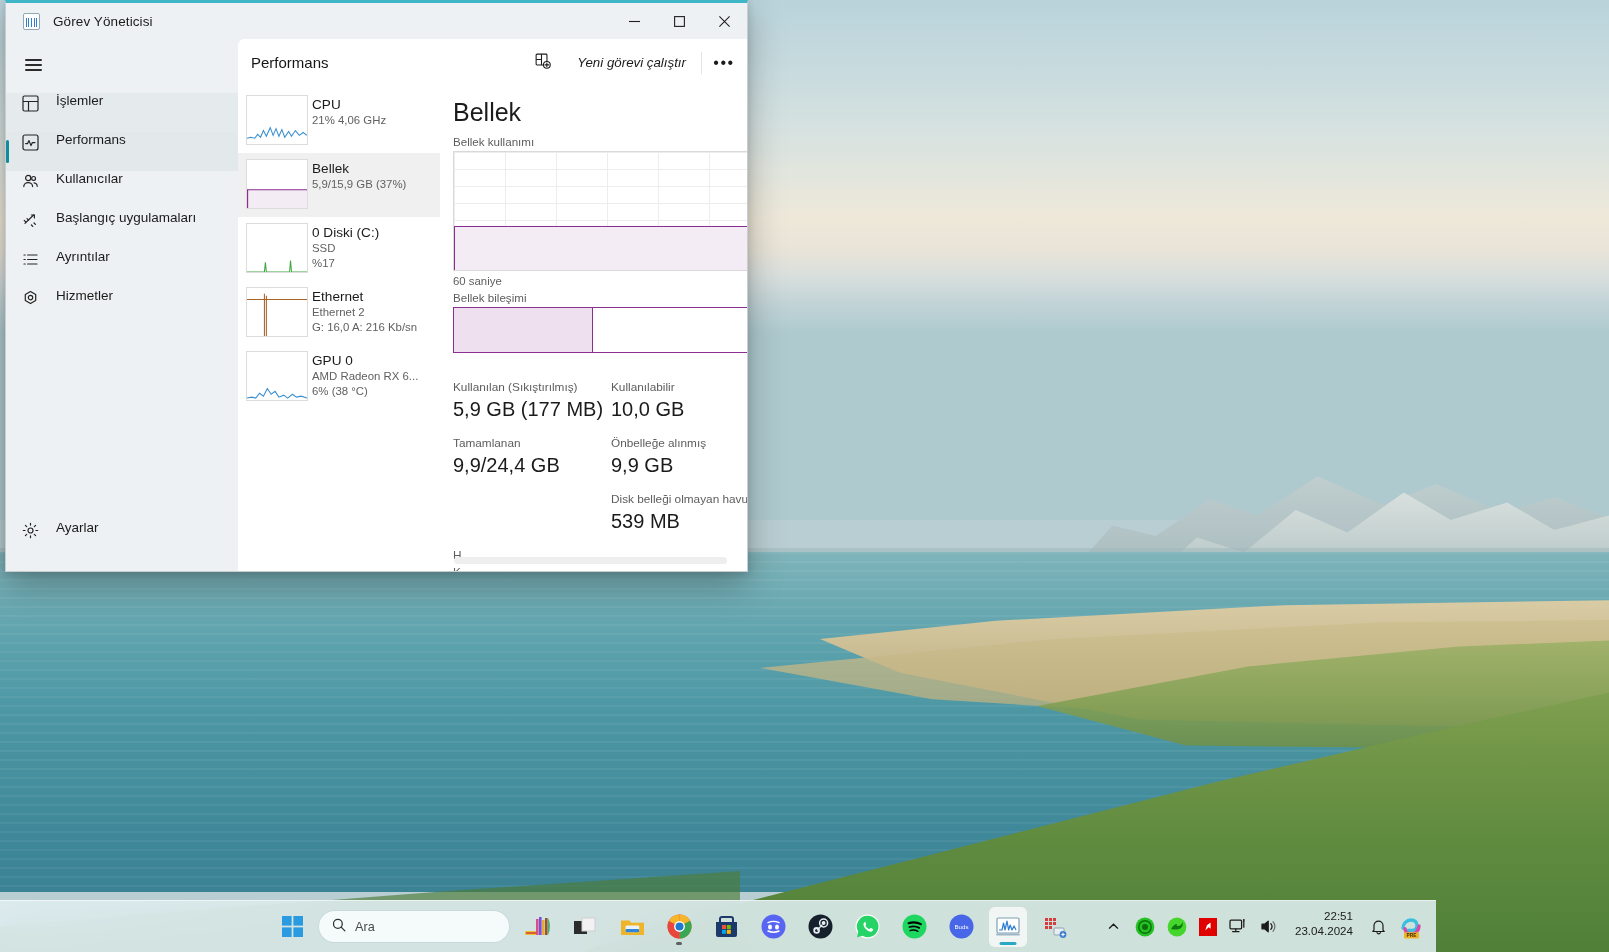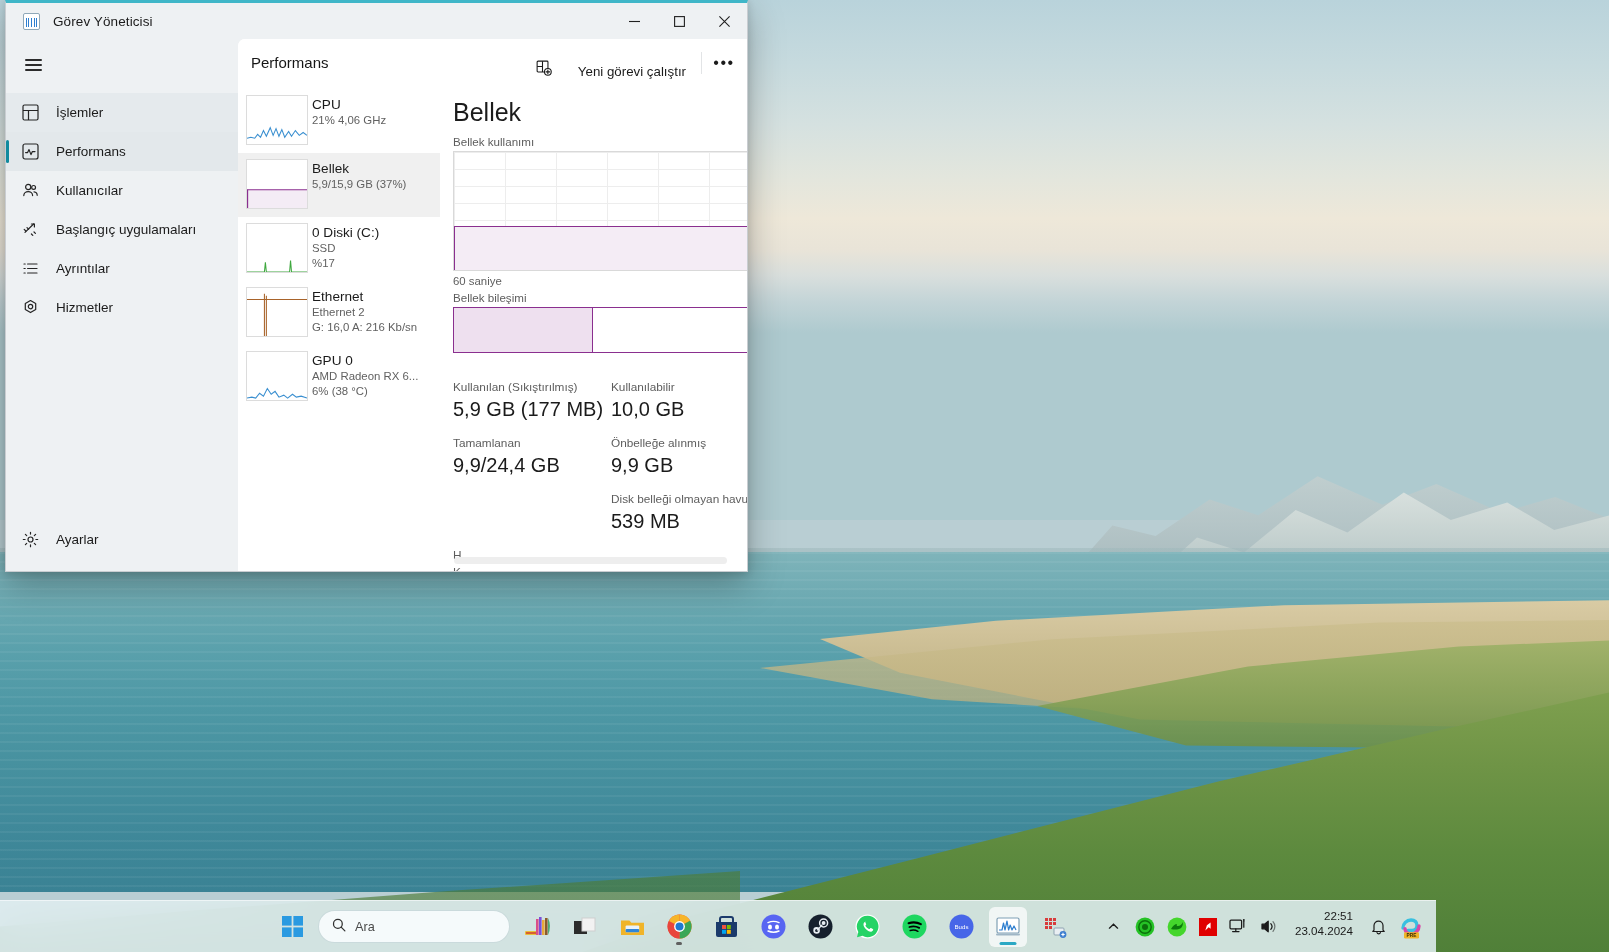--- a/index.html
+++ b/index.html
@@ -130,21 +130,21 @@
   .tm-hamburger {
     width: 46px; height: 40px; margin: 6px 0 8px 4px;
     display: flex; align-items: center; justify-content: center;
     border-radius: 5px;
   }
   .tm-hamburger .bars { width: 17px; }
   .tm-hamburger .bars i {
     display: block; height: 1.6px; background: #2b2b2b; margin: 3.4px 0; border-radius: 1px;
   }
   .nav-item {
-    height: 39px; display: flex; align-items: center;
+    height: 39px; display: flex; align-items: flex-start;
     position: relative; margin: 0 0; padding-left: 14px; cursor: default;
   }
   .nav-item .nav-ico {
     width: 20px; height: 20px; margin-right: 16px;
     display: flex; align-items: center; justify-content: center; color: #242424;
   }
   .nav-item .nav-label { font-size: 13.5px; color: #1b1b1b; }
   .nav-item.hover { background: #e5eaed; }
   .nav-item.active { background: #e3e8eb; }
   .nav-item.active::before {
@@ -158,22 +158,22 @@
   .tm-content {
     flex: 1; background: #ffffff; display: flex; flex-direction: column;
     min-width: 0; border-top-left-radius: 7px; overflow: hidden;
   }
   .tm-cmdbar {
     height: 47px; flex: 0 0 47px; display: flex; align-items: center;
     padding: 0 6px 0 13px; background: #ffffff;
   }
   .tm-page-title { font-size: 15px; color: #161616; flex: 1; }
   .cmd-run {
-    display: flex; align-items: flex-end; gap: 26px; height: 32px;
-    padding: 0 10px; border-radius: 4px; color: #1b1b1b; font-size: 13.3px;
+    display: flex; align-items: center; gap: 26px; height: 32px;
+    padding: 0 10px; border-radius: 4px; color: #1b1b1b; font-size: 13.3px; font-style: italic;
   }
   .cmd-sep { width: 1px; height: 22px; background: #e2e4e6; margin: 0 5px; }
   .cmd-more {
     width: 34px; height: 32px; border-radius: 4px;
     display: flex; align-items: center; justify-content: center;
     color: #1b1b1b; font-size: 16px; letter-spacing: 1.5px;
   }
 
   .tm-main { flex: 1; display: flex; min-height: 0; }
 

